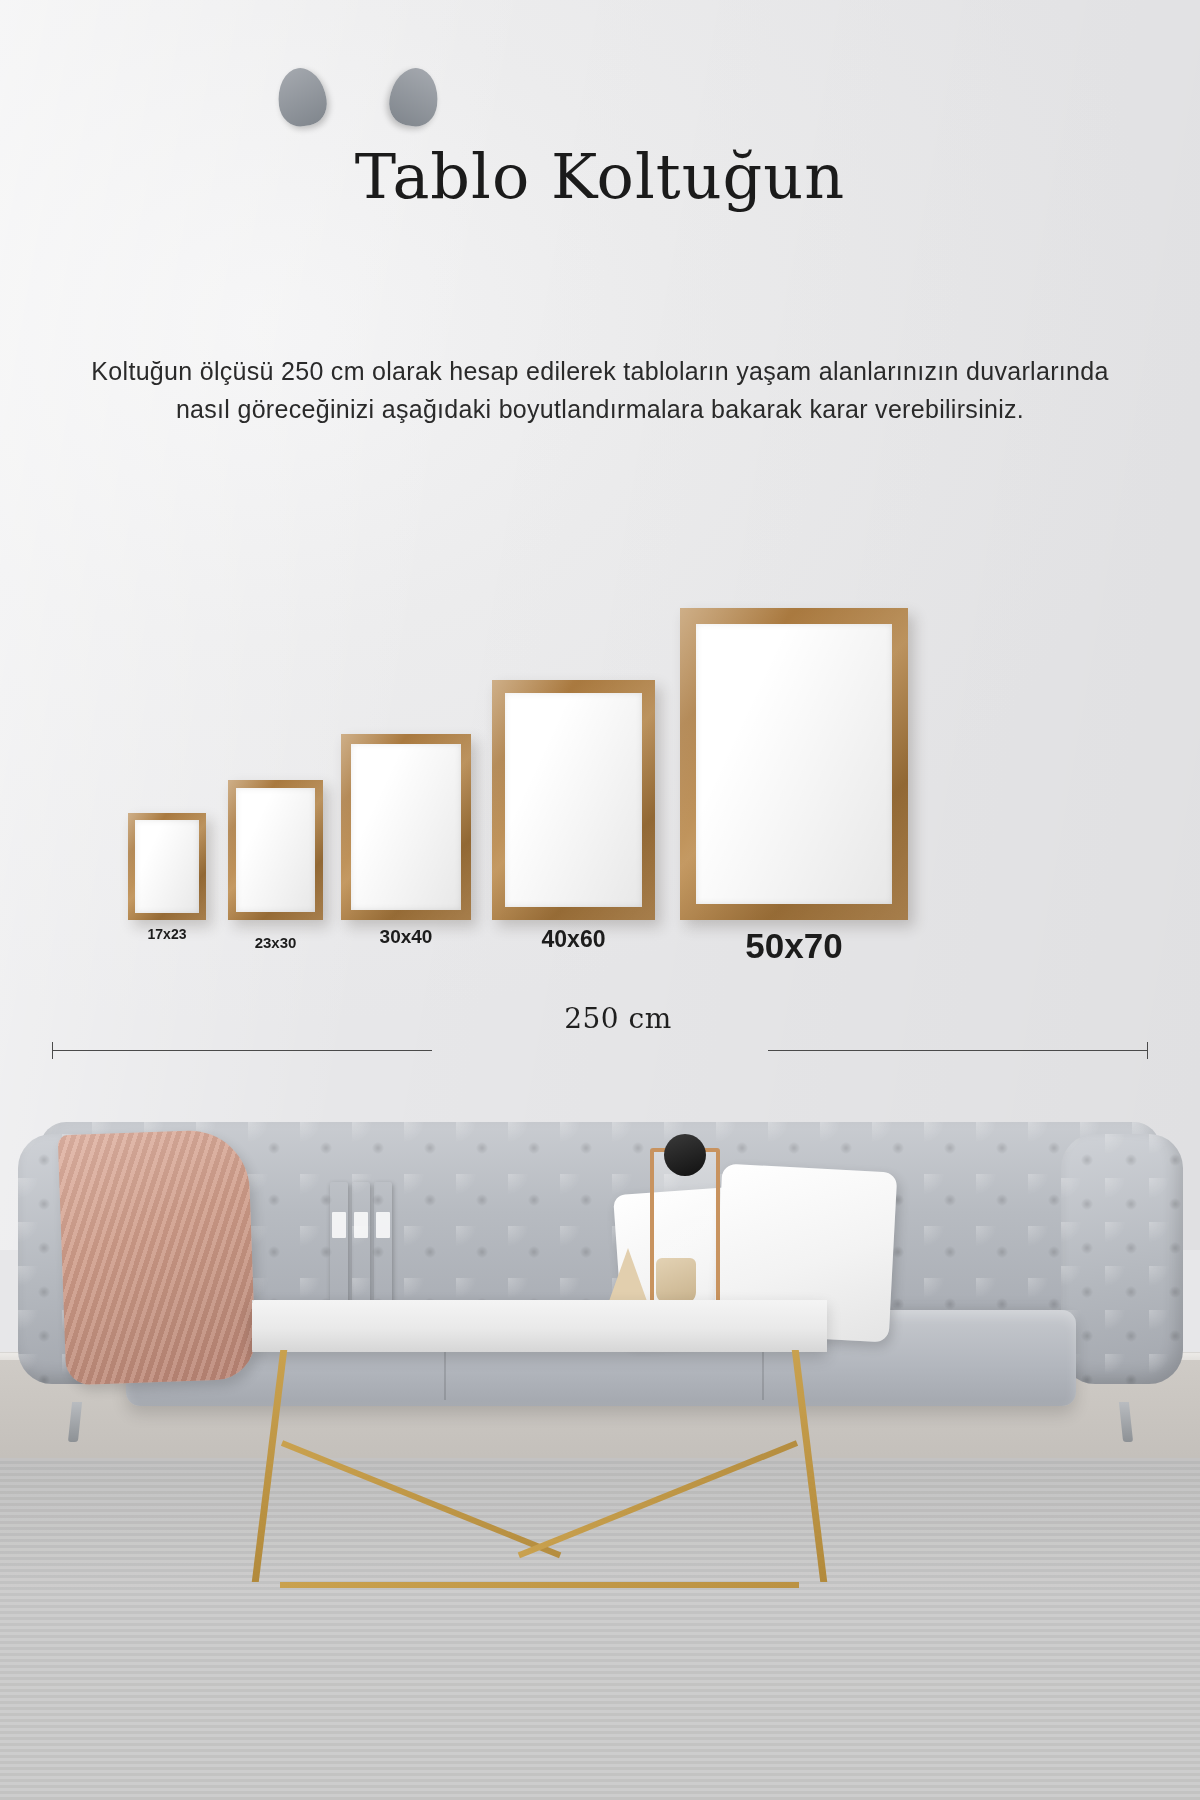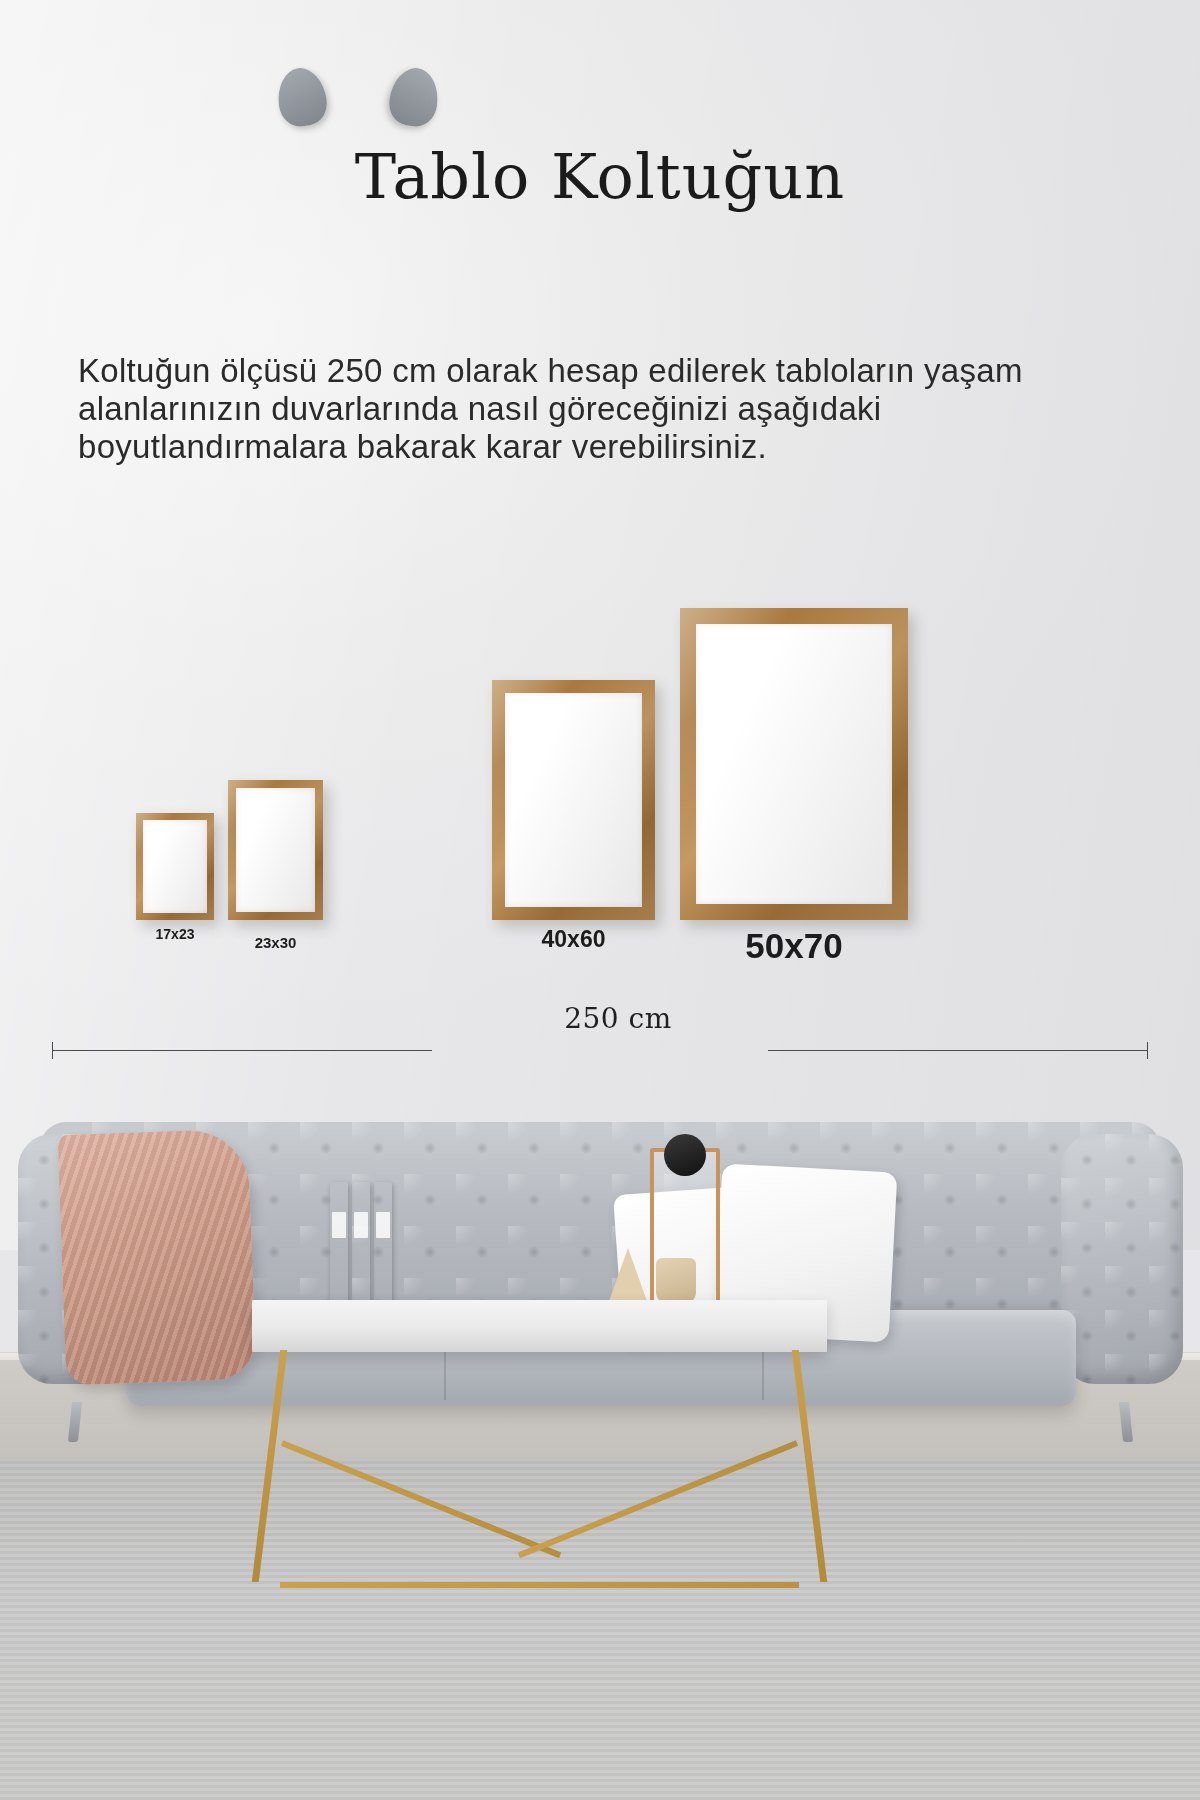--- a/index.html
+++ b/index.html
@@ -41,22 +41,23 @@
     font-size: 62px;
     letter-spacing: 1px;
     color: #1b1b1b;
     font-weight: 400;
   }
   .subtitle {
     position: absolute;
     top: 352px;
     left: 78px;
     width: 1044px;
+    text-align: center;
     font-family: "Liberation Sans", sans-serif;
-    font-size: 33px;
+    font-size: 25px;
     line-height: 38px;
     letter-spacing: 0.3px;
     color: #2a2a2a;
     font-weight: 400;
   }
 
   
   .frames {
     position: absolute;
     left: 0;
@@ -360,34 +361,40 @@
 <body>
 
 <div class="scene">
   <div class="wall-shade"></div>
 
   <div class="title">Tablo Koltuğun</div>
   <div class="subtitle">Koltuğun ölçüsü 250 cm olarak hesap edilerek tabloların yaşam alanlarınızın duvarlarında nasıl göreceğinizi aşağıdaki boyutlandırmalara bakarak karar verebilirsiniz.</div>
 
   <div class="frames">
 
-    <div class="frame-wrap" style="left:136px; bottom:60px;">
+    <div class="frame-wrap" style="left:128px; bottom:60px;">
       <div class="frame" style="width:78px; height:107px; padding:7px;">
         <div class="mat" style="left:7px; top:7px; right:7px; bottom:7px;"></div>
       </div>
       <div class="frame-label" style="top:113px; font-size:14px;">17x23</div>
     </div>
 
     <div class="frame-wrap" style="left:228px; bottom:60px;">
       <div class="frame" style="width:95px; height:140px; padding:8px;">
         <div class="mat" style="left:8px; top:8px; right:8px; bottom:8px;"></div>
       </div>
       <div class="frame-label" style="top:154px; font-size:15px;">23x30</div>
     </div>
 
+    <div class="frame-wrap" style="left:341px; bottom:60px;">
+      <div class="frame" style="width:130px; height:186px; padding:10px;">
+        <div class="mat" style="left:10px; top:10px; right:10px; bottom:10px;"></div>
+      </div>
+      <div class="frame-label" style="top:192px; font-size:19px;">30x40</div>
+    </div>
 
     <div class="frame-wrap" style="left:492px; bottom:60px;">
       <div class="frame" style="width:163px; height:240px; padding:13px;">
         <div class="mat" style="left:13px; top:13px; right:13px; bottom:13px;"></div>
       </div>
       <div class="frame-label" style="top:246px; font-size:23px;">40x60</div>
     </div>
 
     <div class="frame-wrap" style="left:680px; bottom:60px;">
       <div class="frame" style="width:228px; height:312px; padding:16px;">

